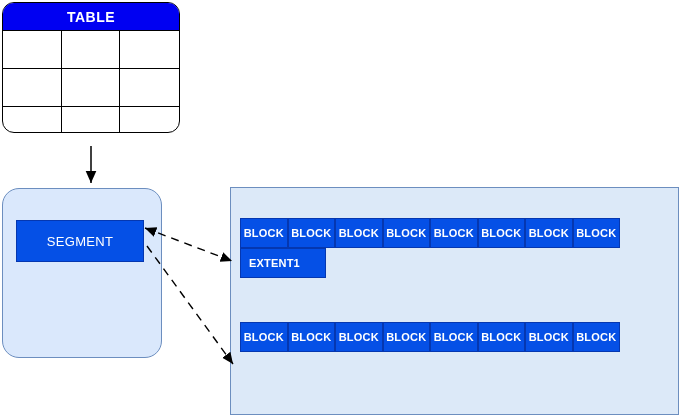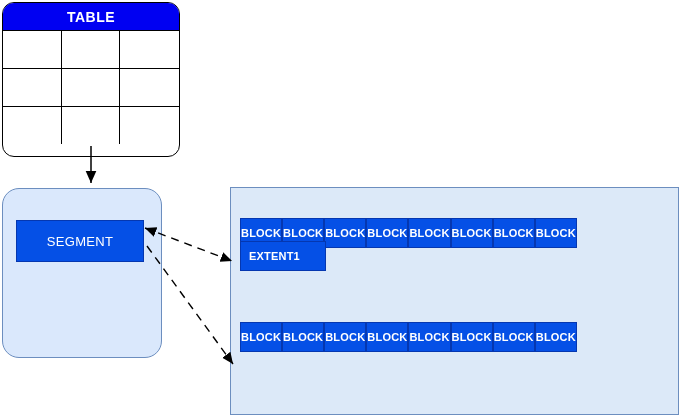--- a/index.html
+++ b/index.html
@@ -19,21 +19,21 @@
     left: 0; top: 0;
     width: 681px; height: 416px;
     pointer-events: none;
     z-index: 5;
   }
 
   
   .table-shape {
     position: absolute;
     left: 2px; top: 2px;
-    width: 178px; height: 155px;
+    width: 178px; height: 131px;
     border: 1px solid #000000;
     border-radius: 12px;
     overflow: hidden;
     background: #ffffff;
   }
   .table-header {
     height: 28px;
     background: #0000F2;
     border-bottom: 1px solid #000000;
     display: flex;
@@ -91,21 +91,21 @@
   .panel {
     position: absolute;
     left: 230px; top: 187px;
     width: 449px; height: 228px;
     background: #DCE9F8;
     border: 1px solid #6C8EBF;
   }
   .block-row {
     position: absolute;
     left: 9px;
-    width: 336px; height: 30px;
+    width: 380px; height: 30px;
     display: flex;
   }
   .block-row.row1 { top: 30px; }
   .block-row.row2 { top: 134px; }
   .block {
     flex: 1;
     background: #0550E6;
     border: 1px solid #0537B0;
     color: #ffffff;
     font-weight: bold;
@@ -121,21 +121,21 @@
     width: 86px; height: 30px;
     background: #0550E6;
     border: 1px solid #0537B0;
     color: #ffffff;
     font-weight: bold;
     font-size: 11px;
     line-height: 28px;
     padding-left: 8px;
     letter-spacing: 0.2px;
   }
-  .extent.ext1 { top: 53px; }
+  .extent.ext1 { top: 60px; }
   .extent.ext2 { top: 164px; }
 </style>
 </head>
 <body>
 
 <div class="canvas">
 
   <svg class="connectors" viewBox="0 0 681 416">
     <defs>
       <marker id="arr" viewBox="0 0 10 10" refX="9" refY="5" markerWidth="9" markerHeight="9" orient="auto-start-reverse">

